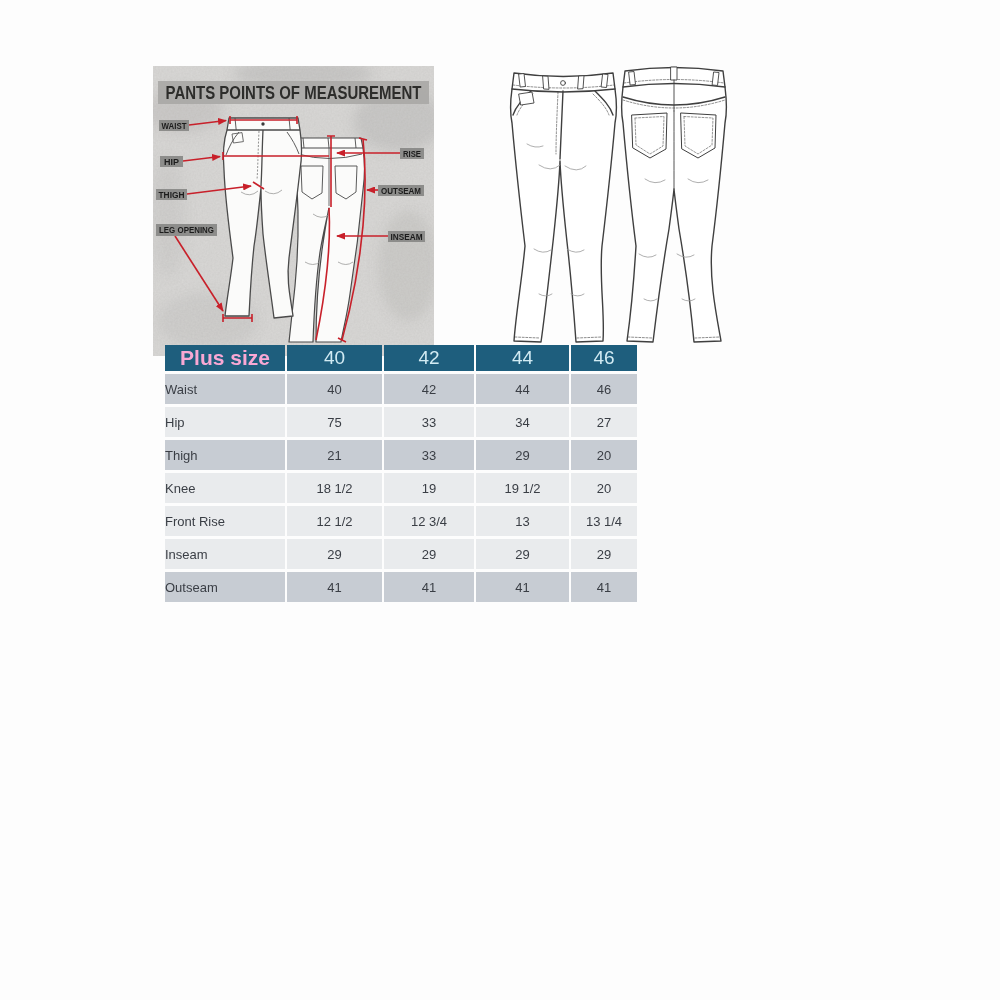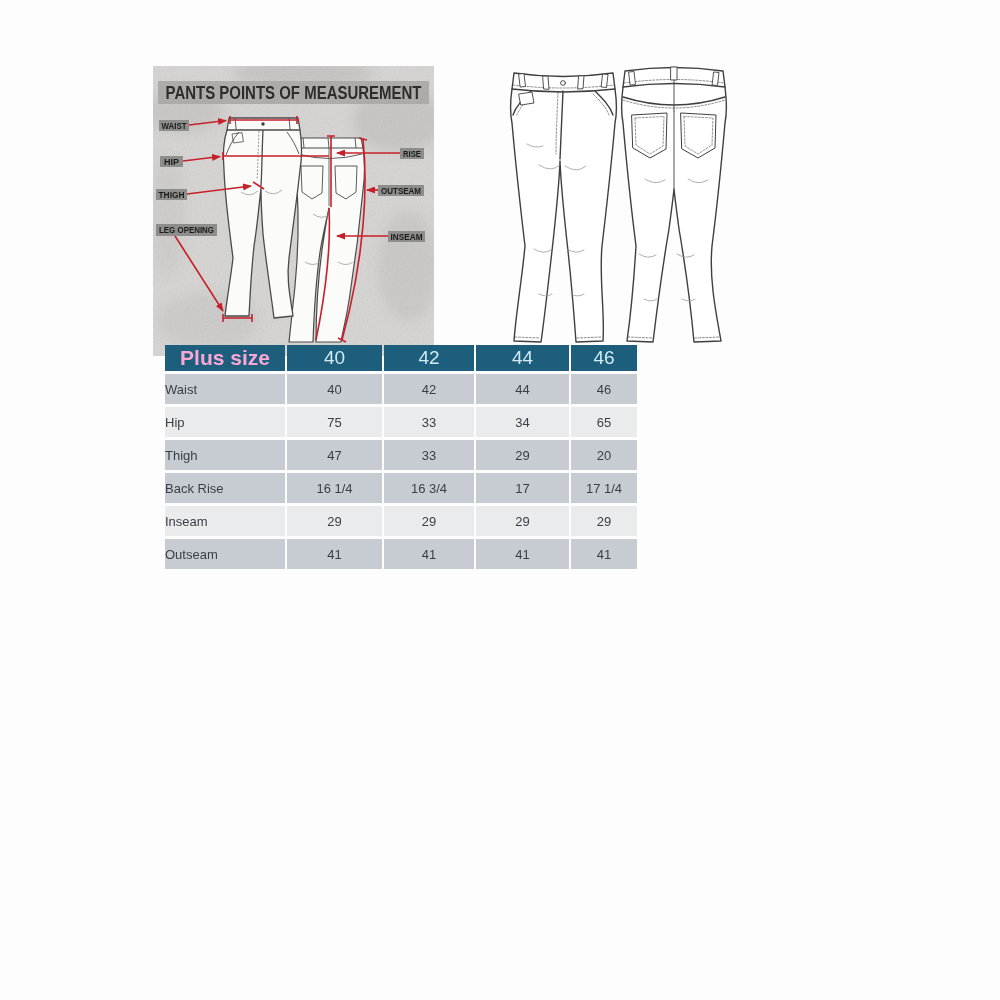--- a/index.html
+++ b/index.html
@@ -211,35 +211,42 @@
         <td>40</td>
         <td>42</td>
         <td>44</td>
         <td>46</td>
       </tr>
       <tr class="light">
         <th>Hip</th>
         <td>75</td>
         <td>33</td>
         <td>34</td>
-        <td>65</td>
+        <td>27</td>
       </tr>
       <tr class="dark">
         <th>Thigh</th>
-        <td>47</td>
+        <td>21</td>
         <td>33</td>
         <td>29</td>
         <td>20</td>
       </tr>
-      <tr class="dark">
-        <th>Back Rise</th>
-        <td>16 1/4</td>
-        <td>16 3/4</td>
-        <td>17</td>
-        <td>17 1/4</td>
+      <tr class="light">
+        <th>Knee</th>
+        <td>18 1/2</td>
+        <td>19</td>
+        <td>19 1/2</td>
+        <td>20</td>
+      </tr>
+      <tr class="light">
+        <th>Front Rise</th>
+        <td>12 1/2</td>
+        <td>12 3/4</td>
+        <td>13</td>
+        <td>13 1/4</td>
       </tr>
       <tr class="light">
         <th>Inseam</th>
         <td>29</td>
         <td>29</td>
         <td>29</td>
         <td>29</td>
       </tr>
       <tr class="dark">
         <th>Outseam</th>

